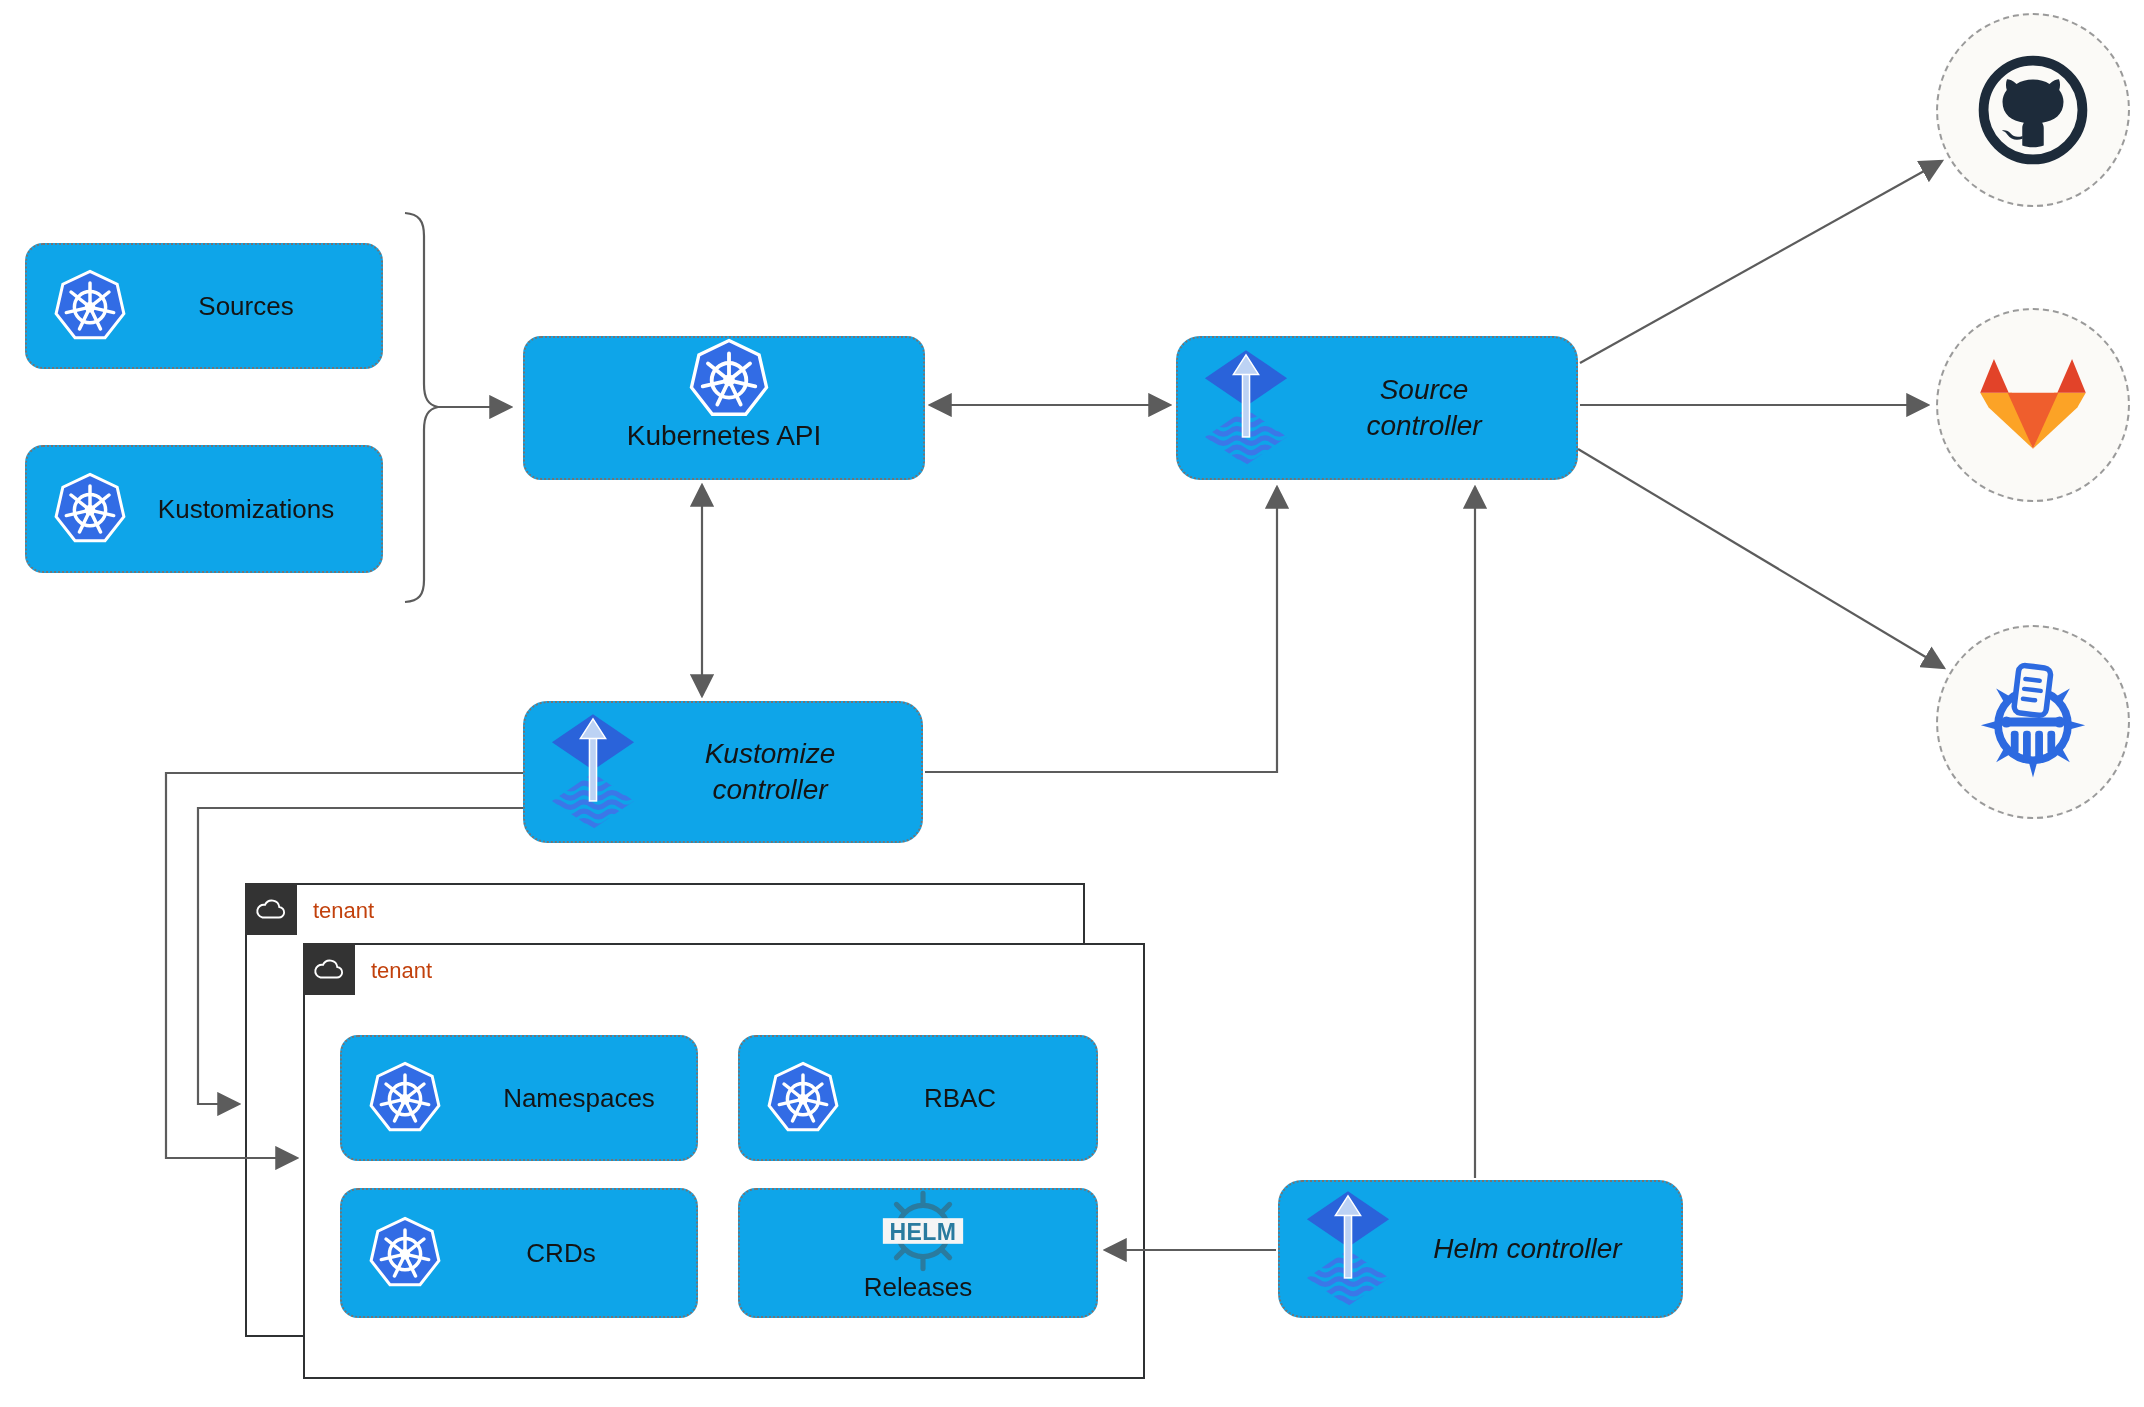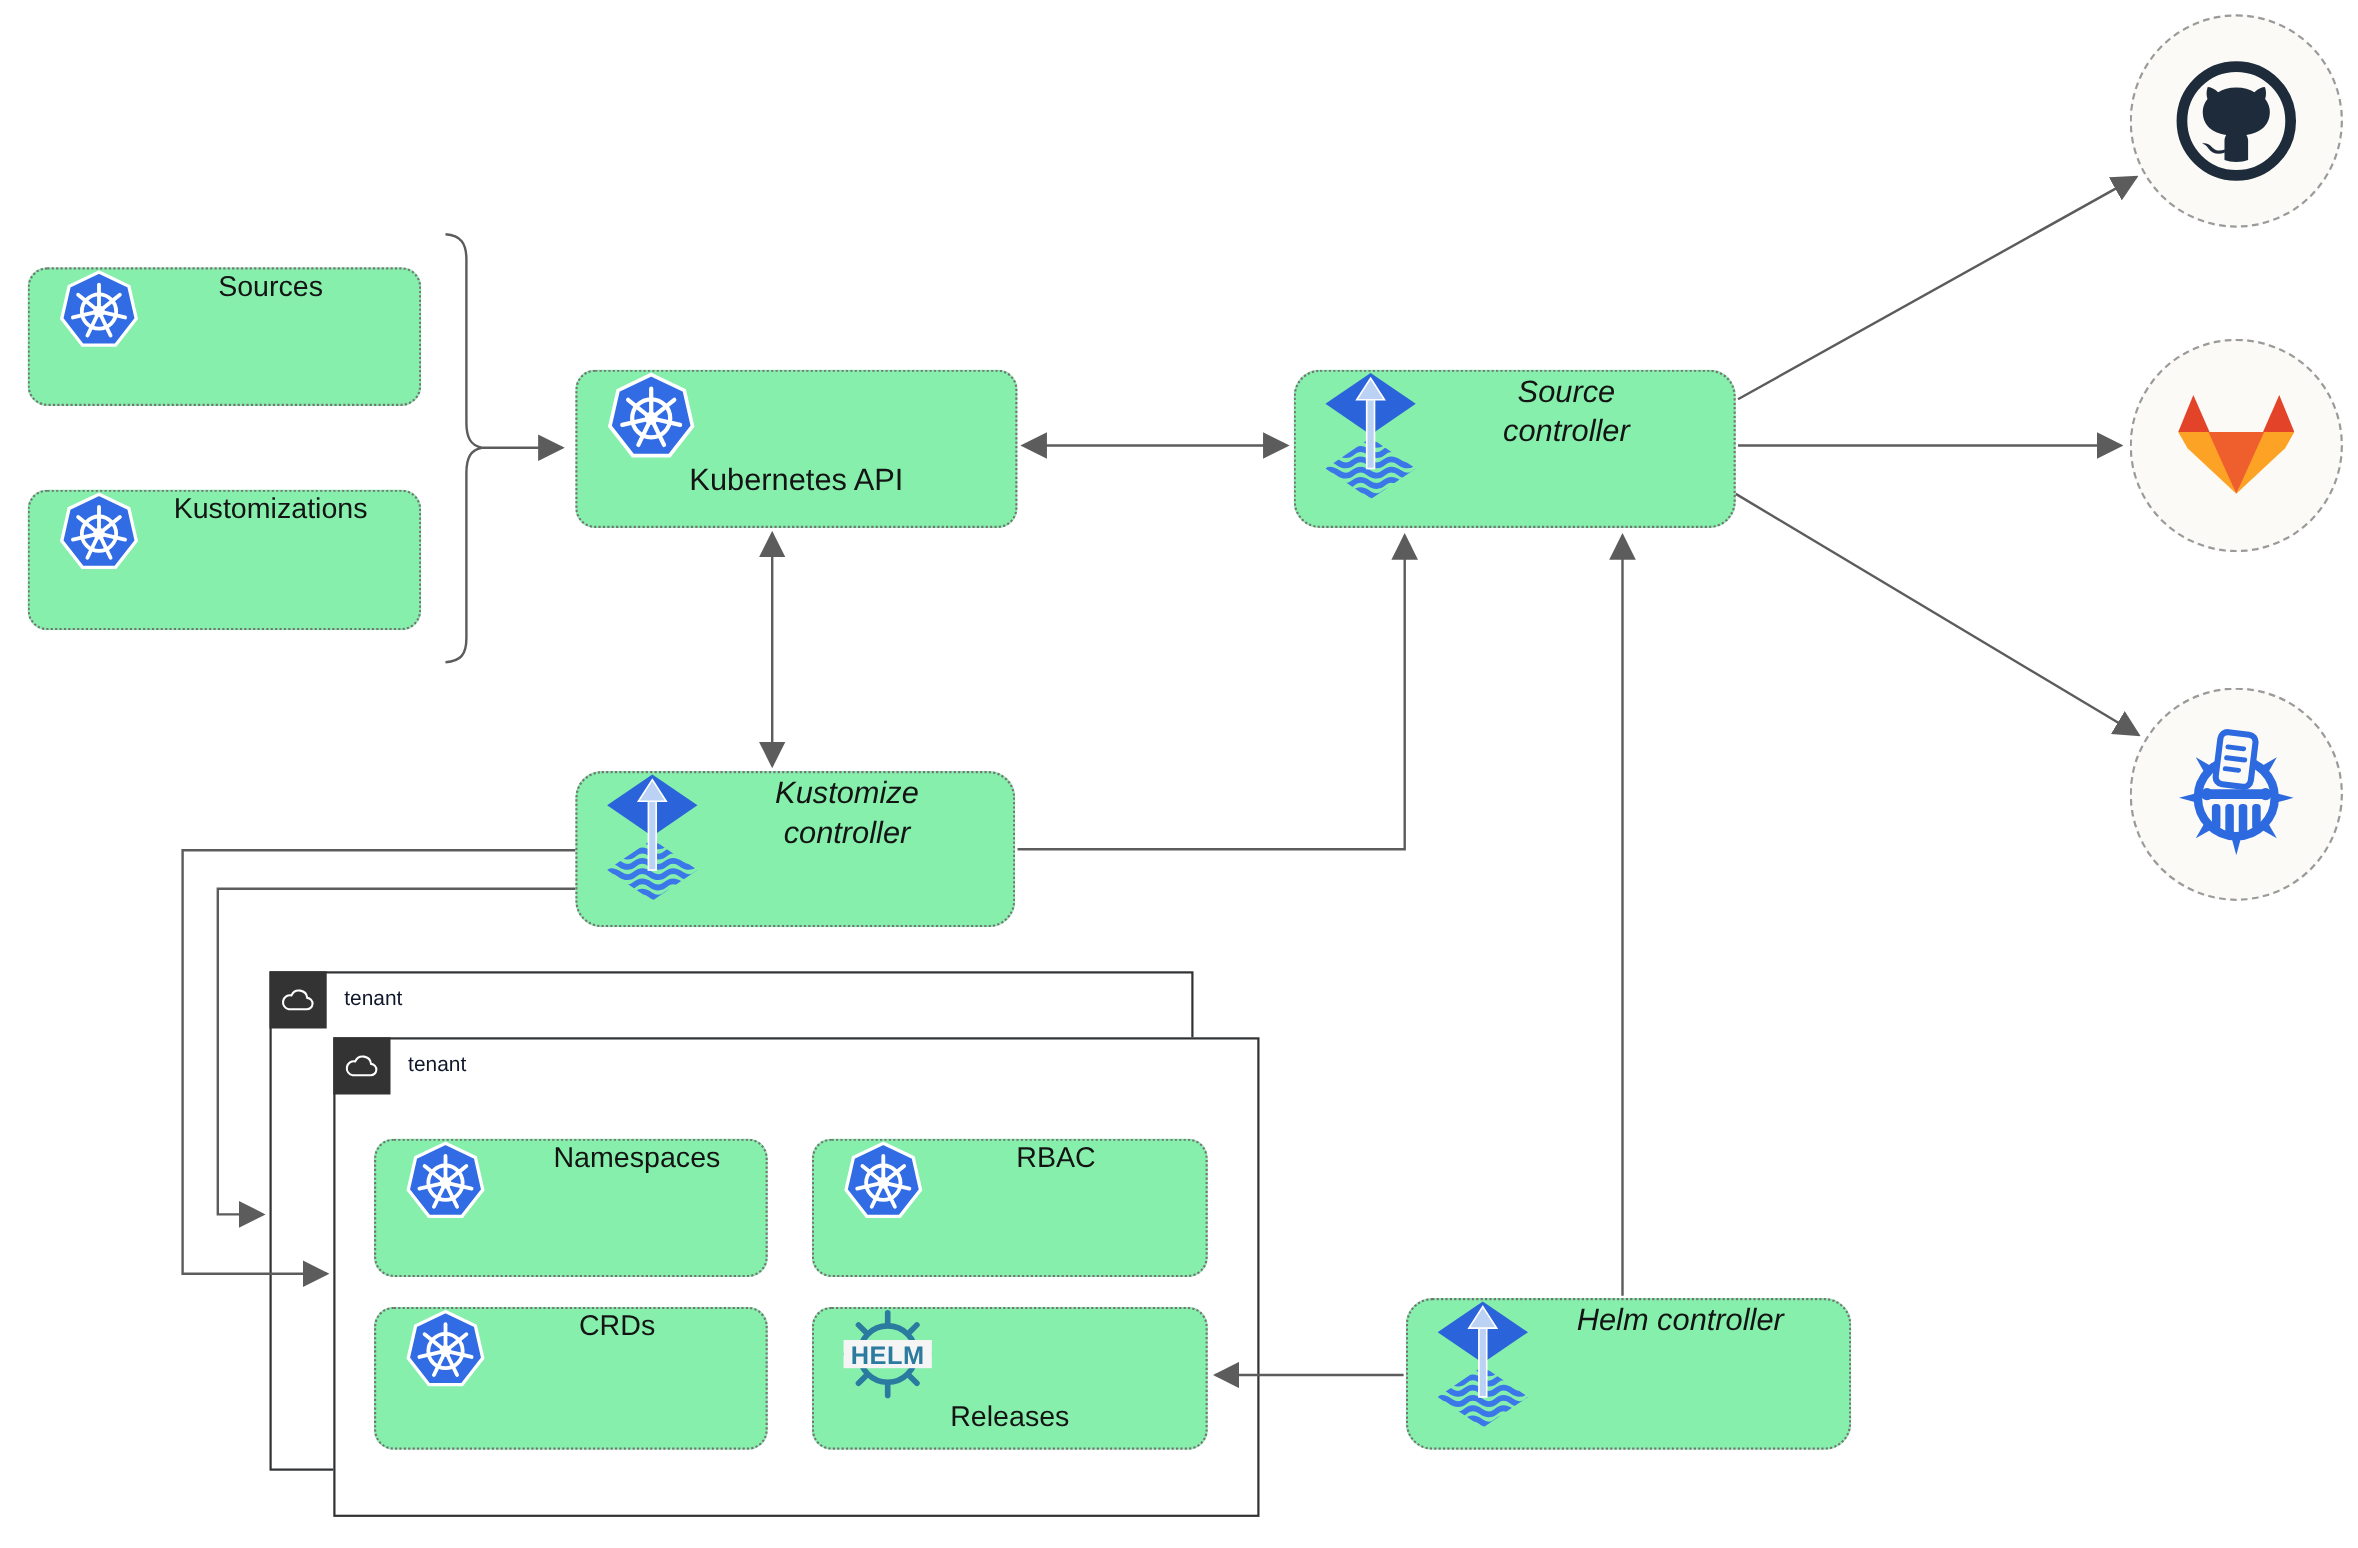--- a/index.html
+++ b/index.html
@@ -1,38 +1,38 @@
 <!DOCTYPE html>
 <html style="--kubernetes_blue: #326ce5; --flux_blue: #2a63da; --flux_light_arrow: #bcd2f4; --flux_stripe: #3b77e8; --helm_teal: #2a7b9f; --github_dark: #1d2b3a; --gitlab_red: #e24329; --gitlab_center: #ef5e2d; --gitlab_orange: #fca326; --chart_repo_blue: #2d6ae0; --node_fill: #f5f5f5; --node_border: #747474; --tenant_border: #2f3133; --tenant_badge: #333333; --arrow_gray: #5c5c5c; --text: #141414;"><head>
 <meta charset="utf-8">
 <style>
   html,body{margin:0;padding:0;background:#ffffff;}
   .canvas{position:relative;width:2144px;height:1407px;background:#fff;overflow:hidden;
           font-family:"Liberation Sans","DejaVu Sans",sans-serif;color:#111;}
 
   
-  .node{position:absolute;display:flex;box-sizing:border-box;
-        background:#86efac;border:2px dotted #747474;border-radius:18px;padding:0 16px;}
+  .node{position:absolute;display:flex;align-items:center;box-sizing:border-box;
+        background:#0ea5e9;border:2px dotted #747474;border-radius:18px;padding:0 16px;}
   .node .nlabel{flex:1;text-align:center;font-size:26px;color:#141414;}
   .node.big .nlabel{font-size:28px;}
   .node.ctrl{border-radius:24px;}
   .node.ctrl .nlabel{font-size:28px;line-height:1.3;max-width:200px;margin:0 auto;font-style:italic;}
   .nicon{flex:0 0 auto;margin-left:10px;display:flex;align-items:center;justify-content:center;}
   .nicon svg{display:block;width:100%;height:100%;}
   .k8s-s{width:74px;height:74px;}
   .k8s-m{width:82px;height:82px;}
   .flux-s{width:84px;height:118px;}
   .helm-s{width:82px;height:82px;}
 
   
   .tenantbox{position:absolute;box-sizing:border-box;background:#ffffff;border:2px solid #2f3133;}
   .badge{position:absolute;left:-2px;top:-2px;width:52px;height:52px;background:#333333;
          display:flex;align-items:center;justify-content:center;}
   .badge svg{width:34px;height:23px;display:block;}
-  .tlabel{position:absolute;left:66px;top:13px;font-size:19px;color:#0f172a;}
+  .tlabel{position:absolute;left:66px;top:13px;font-size:22px;color:#c2410c;}
 
   
   .extcircle{position:absolute;width:194px;height:194px;border-radius:50%;box-sizing:border-box;
              border:2px dashed #9a9a9a;background:#fbfaf7;display:flex;align-items:center;justify-content:center;}
   .extcircle svg{display:block;}
 
   .overlay{position:absolute;left:0;top:0;pointer-events:none;}
   .defsonly{position:absolute;width:0;height:0;overflow:hidden;}
 </style>
 </head>

